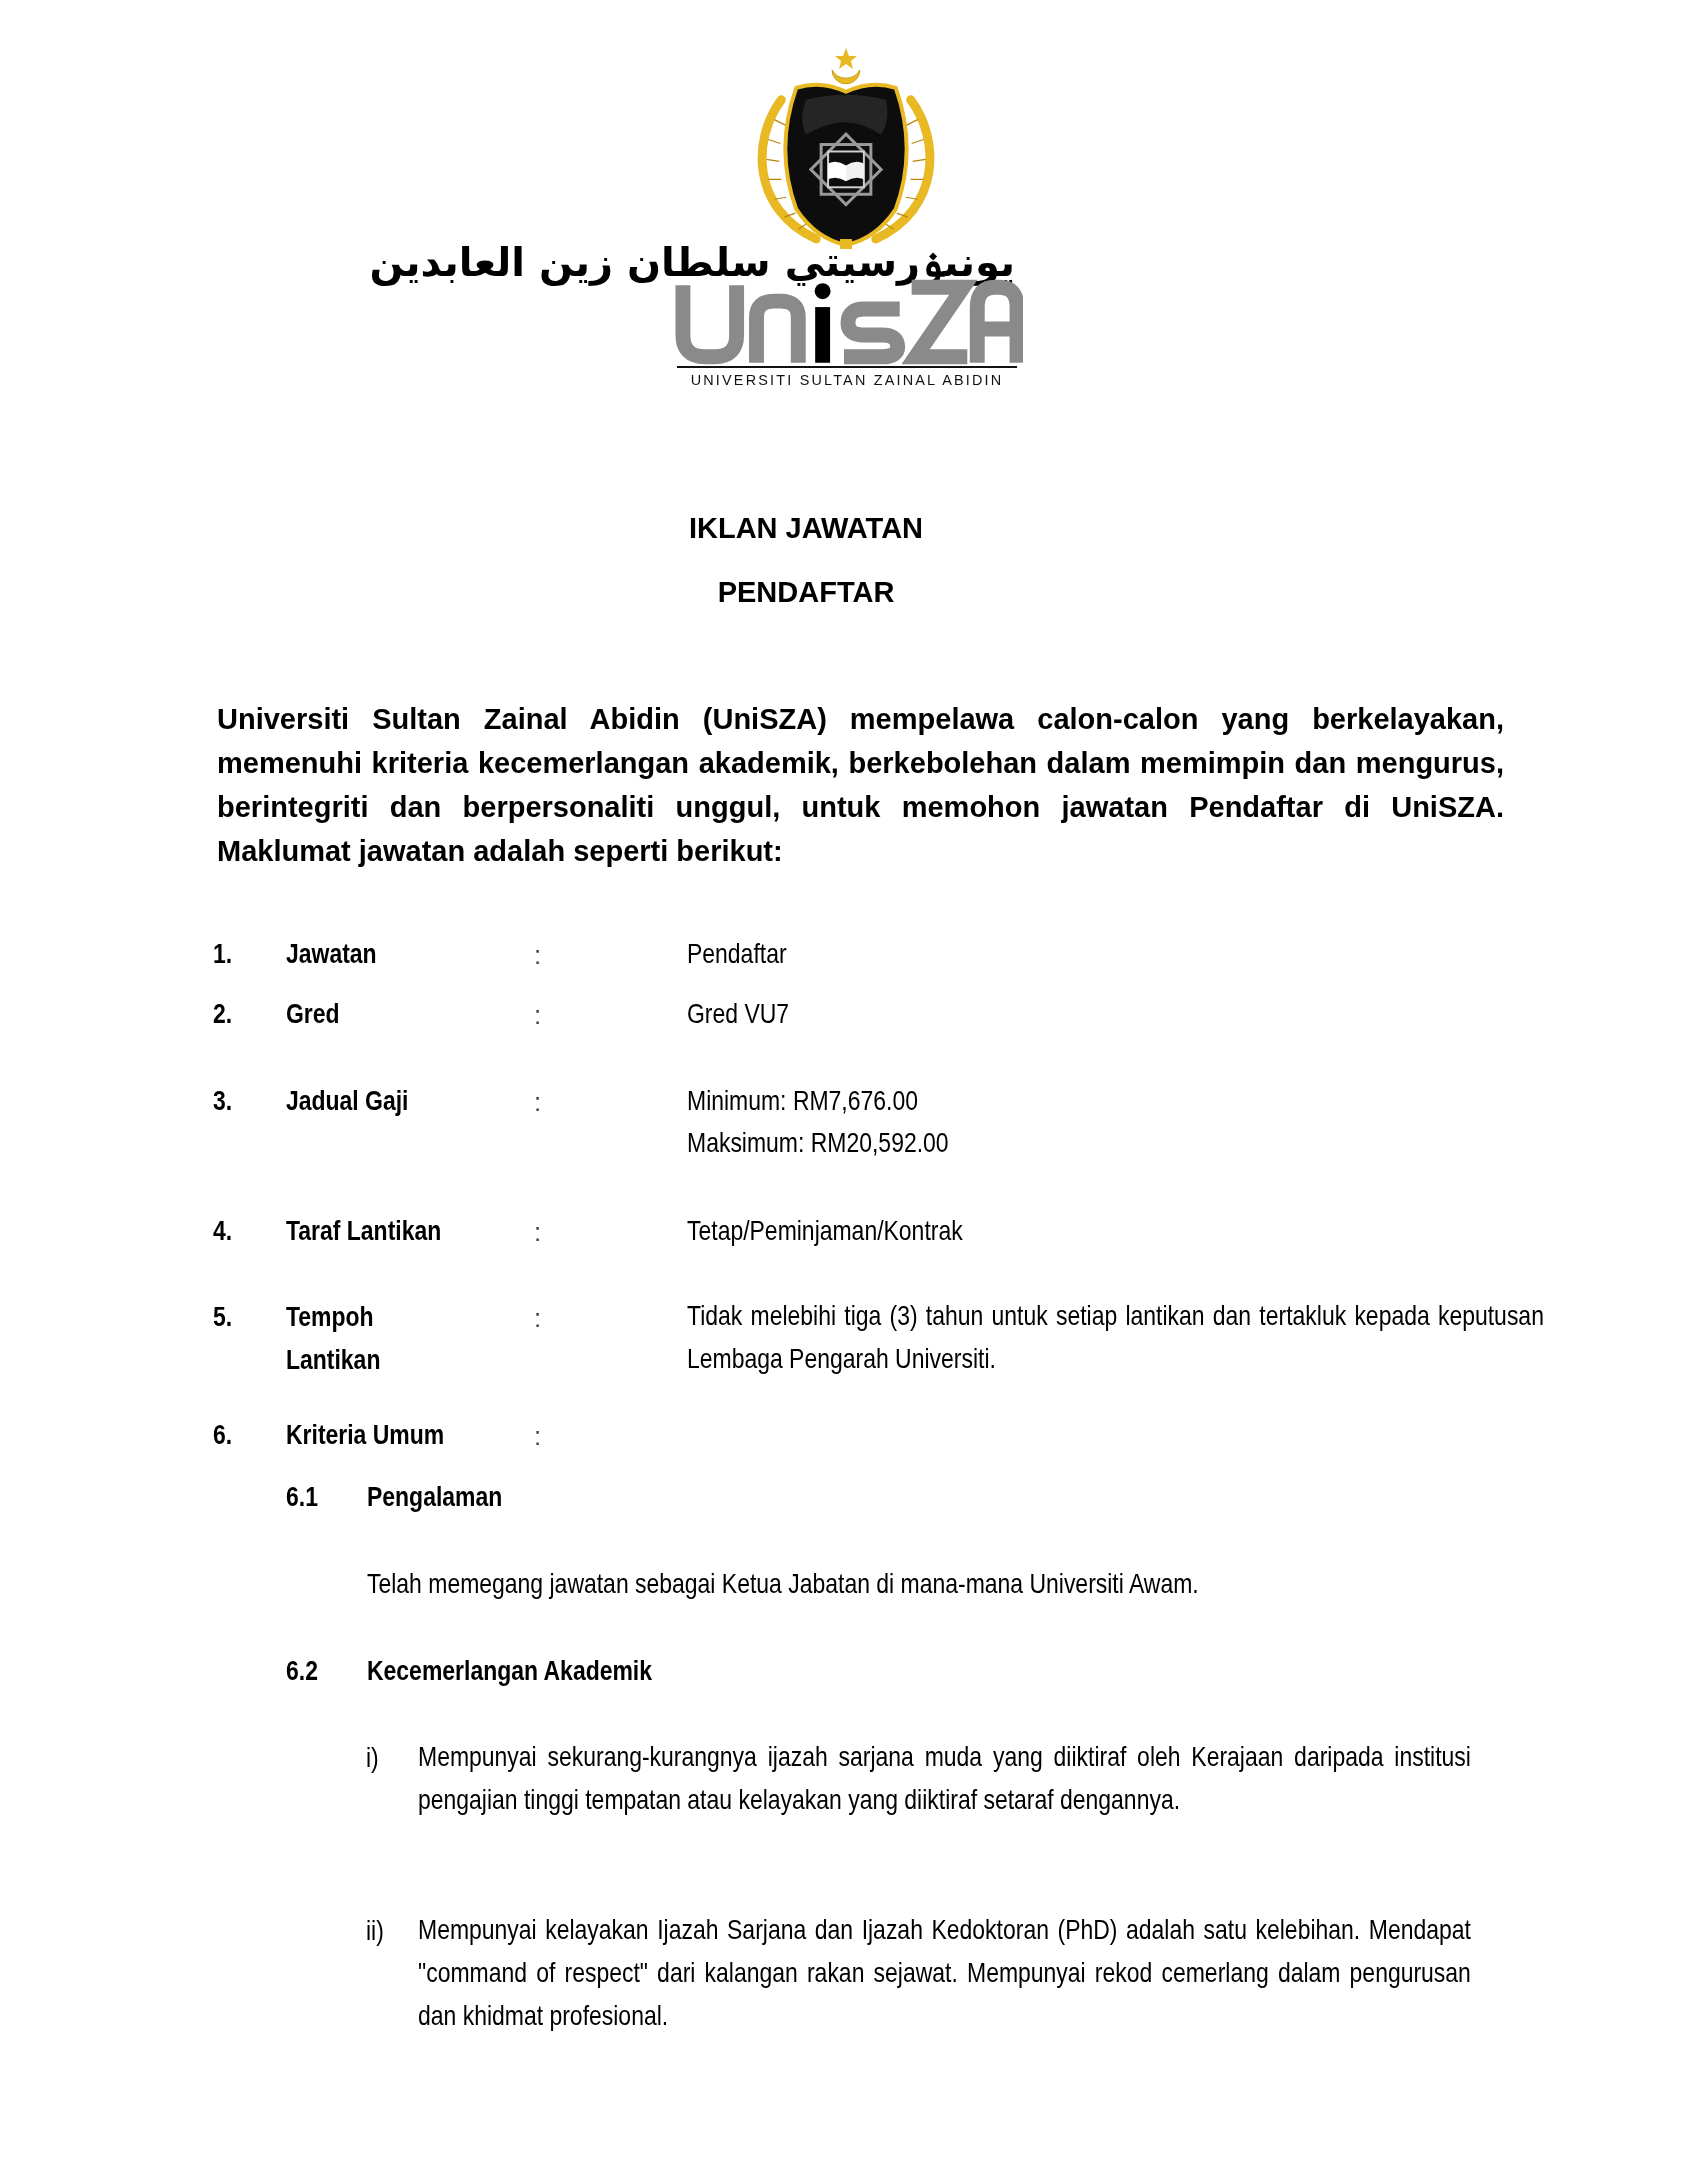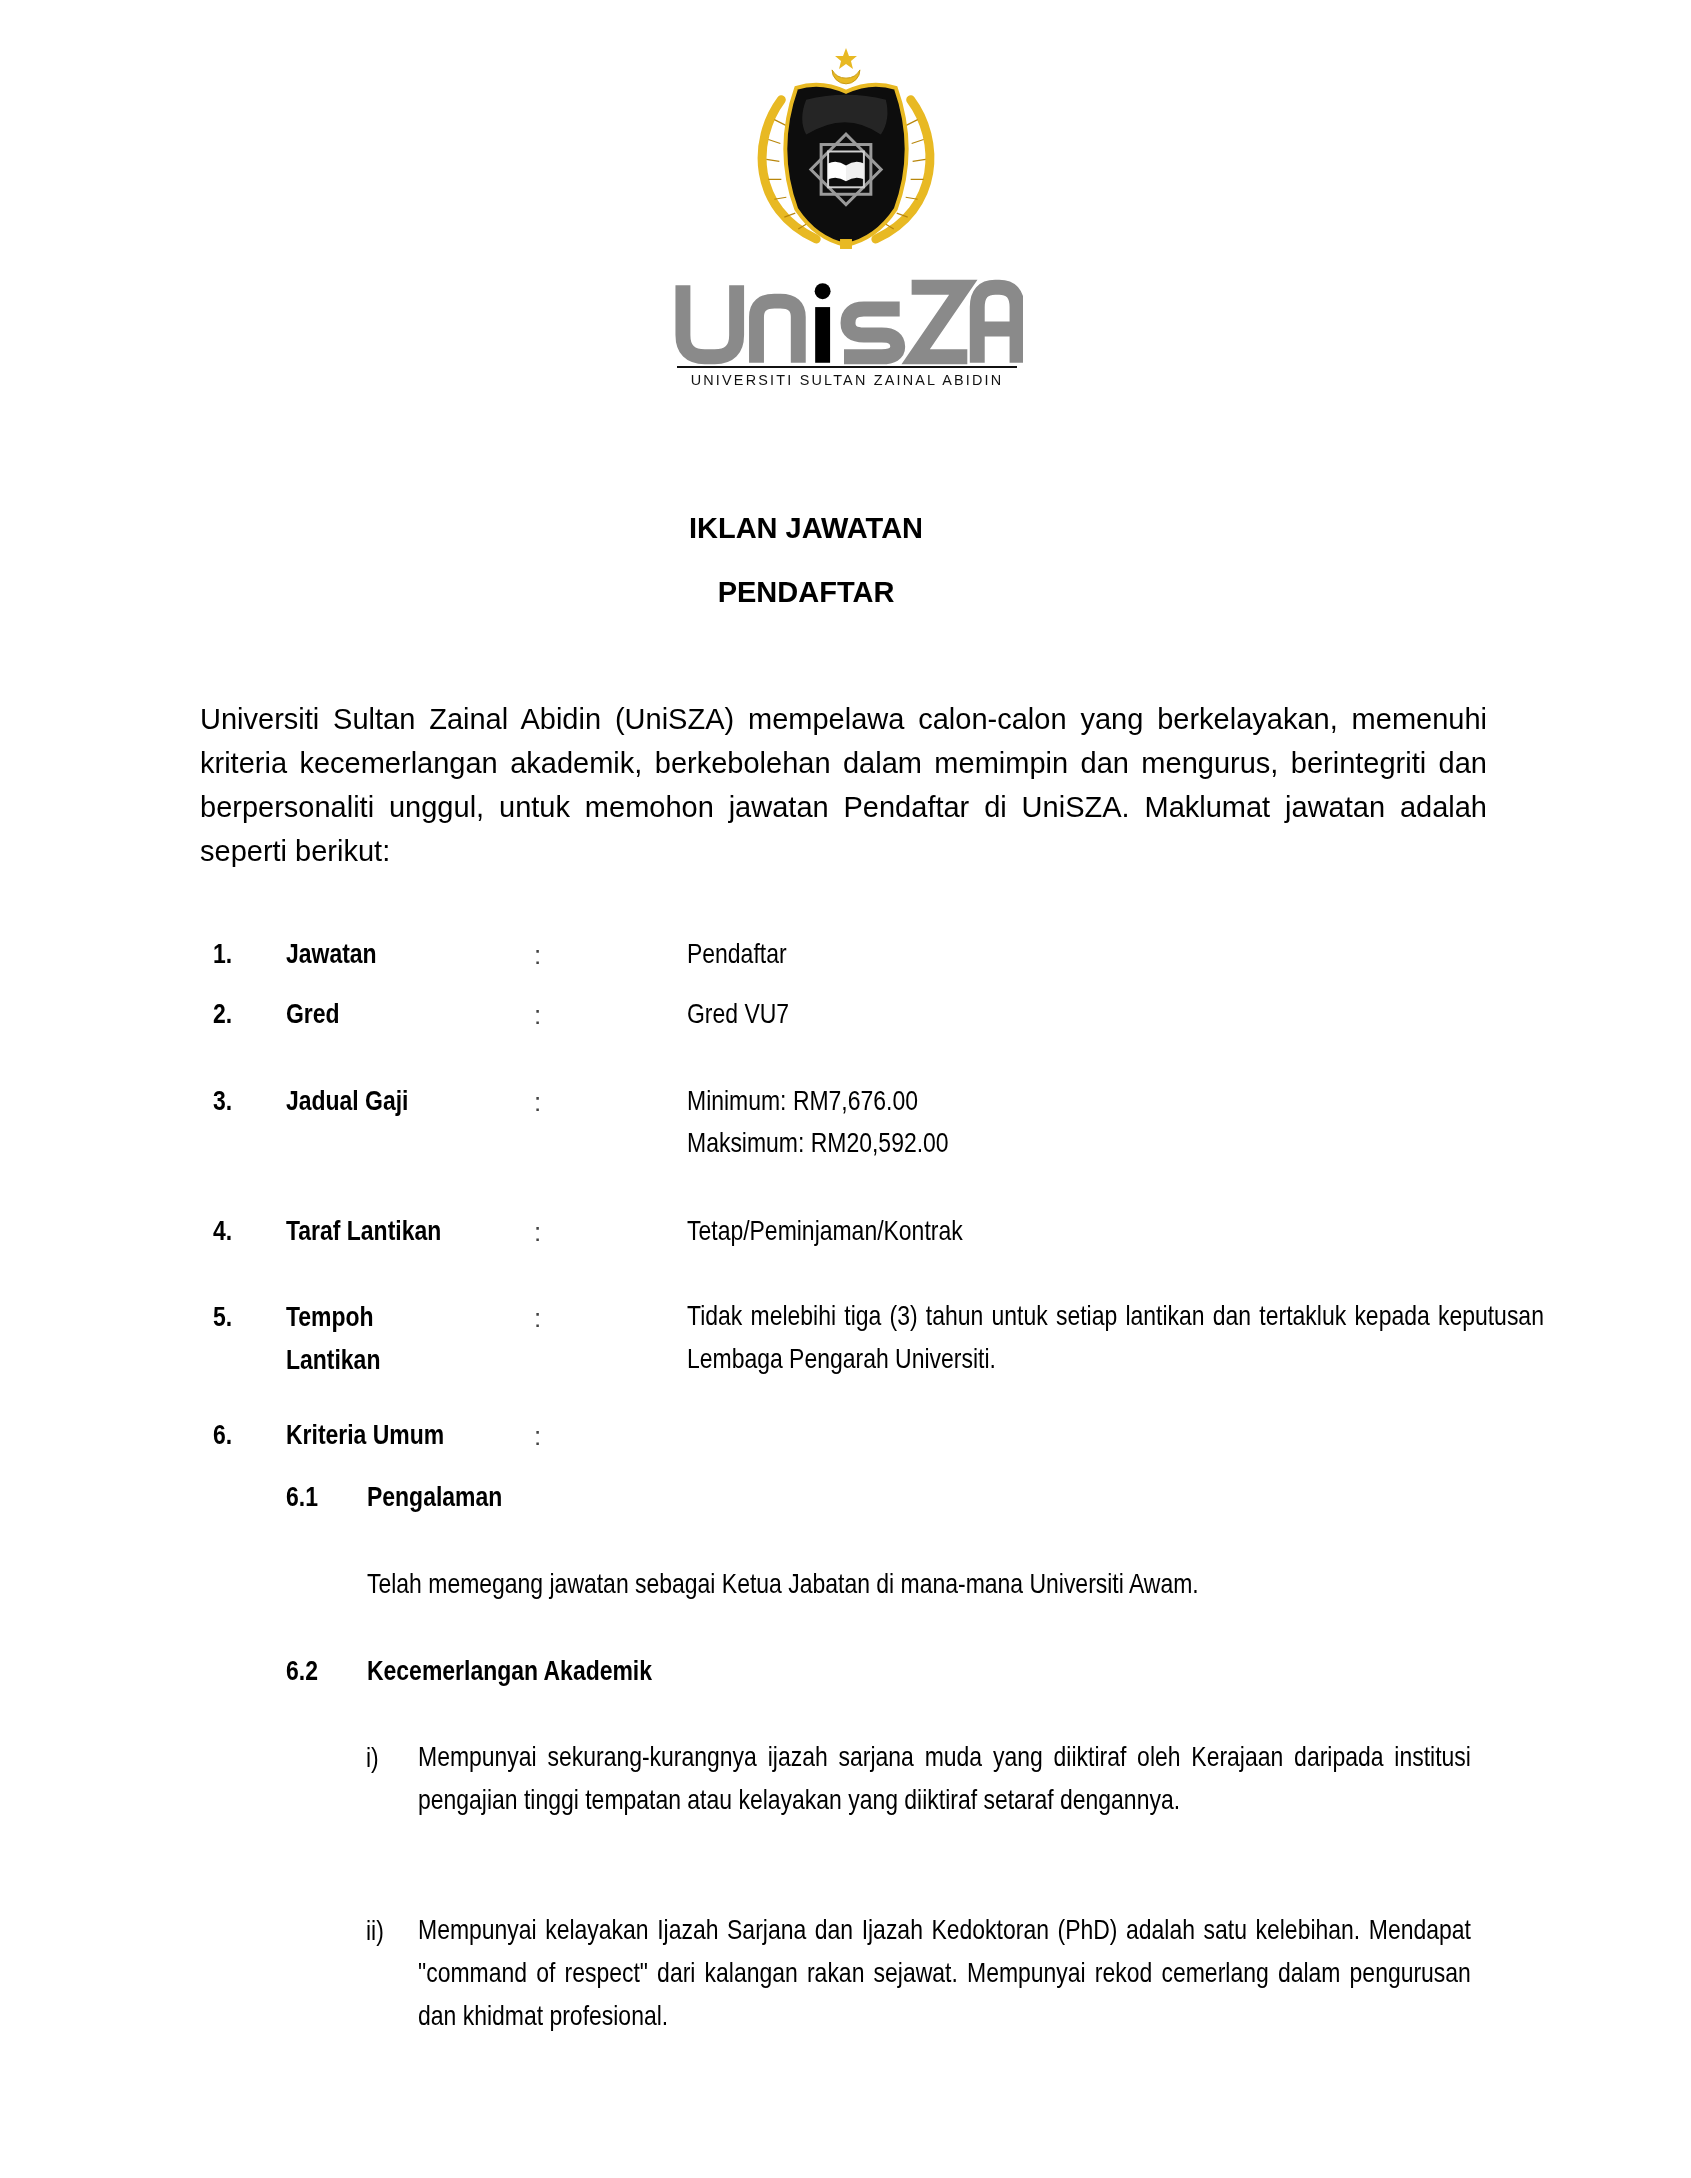--- a/index.html
+++ b/index.html
@@ -16,22 +16,22 @@
   .logo-rule { position:absolute; left:20px; top:326px; width:340px; height:2px; background:#111; }
   .tagline { position:absolute; left:14px; top:332px; width:352px; text-align:center;
              font-size:14.4px; font-weight:normal; letter-spacing:2.2px; color:#111; white-space:nowrap; }
 
   
   .heading { left:0; width:1612px; text-align:center; font-weight:bold; font-size:29px; }
   #h1 { top:512px; }
   #h2 { top:576px; }
 
   
-  #intro { left:200px; top:697px; width:1287px; font-size:29px; line-height:44px;
-           text-align:justify; text-align-last:left; }
+  #intro { left:217px; top:697px; width:1287px; font-size:29px; line-height:44px;
+           text-align:justify; text-align-last:left;font-weight:bold; }
 
   
   .cond { font-size:28px; transform:scaleX(0.82); transform-origin:left top; white-space:nowrap; }
   .b { font-weight:bold; }
   .num { left:213px; }
   .lbl { left:286px; }
   .colon { left:534px; font-size:26px; color:#444; }
   .val { left:687px; }
   .sub-num { left:286px; }
   .sub-title { left:367px; }
@@ -70,20 +70,21 @@
     </g>
 
     <g>
       <path d="M172,124 Q181,120 190,126 L190,142 Q181,136 172,140 Z" fill="#ffffff"></path>
       <path d="M208,124 Q199,120 190,126 L190,142 Q199,136 208,140 Z" fill="#f0f0f0"></path>
     </g>
 
     <rect x="184" y="200" width="12" height="10" fill="#e8b923"></rect>
   </svg>
 
+  <div class="arabic">يونيۏرسيتي سلطان زين العابدين</div>
 
   <svg class="wordmark" viewBox="0 0 356 90">
     <g fill="none" stroke="#8a8a8a" stroke-width="15" stroke-linecap="butt">
 
       <path d="M14,8 V58 Q14,80 36,80 H46 Q68,80 68,58 V8"></path>
 
       <path d="M88,86 V40 Q88,24 106,24 H112 Q130,24 130,40 V86"></path>
     </g>
 
     <rect x="147" y="30" width="15" height="56" fill="#000"></rect>

